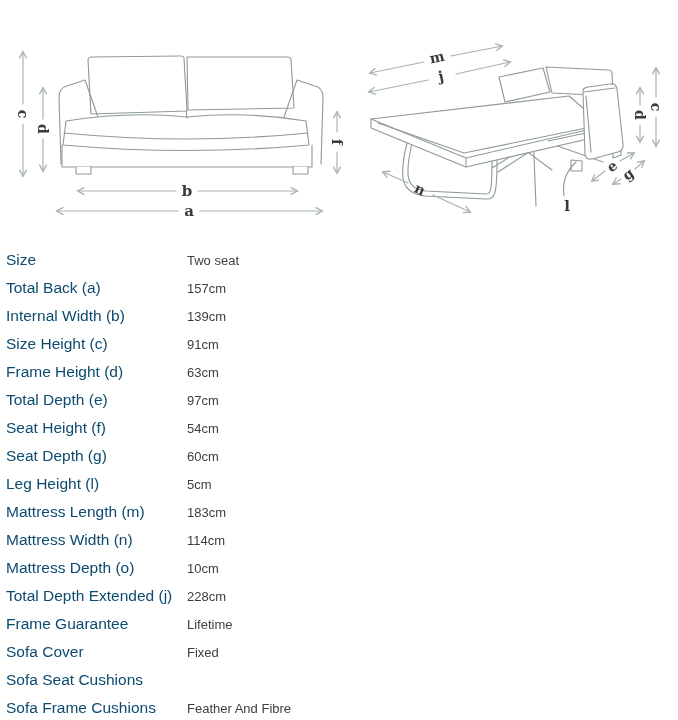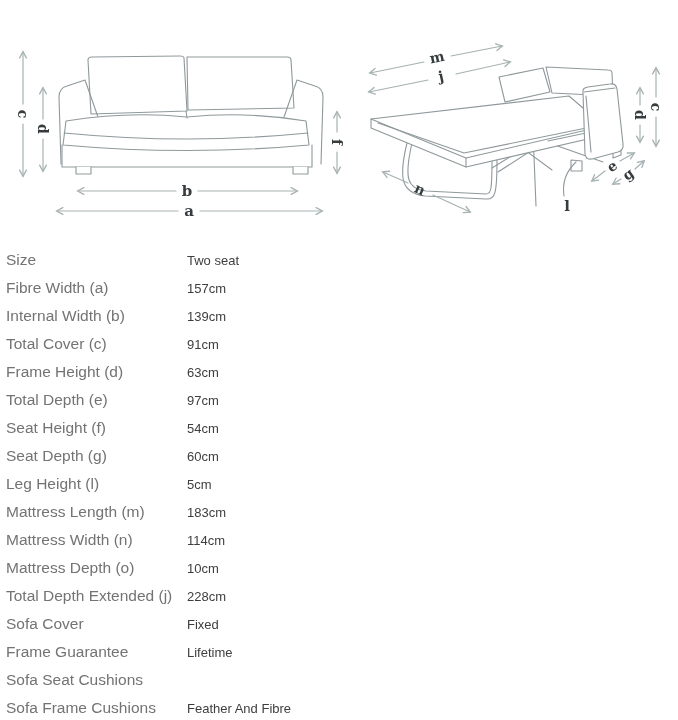--- a/index.html
+++ b/index.html
@@ -6,21 +6,21 @@
   .page{position:relative;width:678px;height:720px;background:#fff;overflow:hidden;
         font-family:"Liberation Sans",sans-serif;}
   .diagram{position:absolute;top:0;left:0;}
   .art{stroke:#8f999b;stroke-width:1.1;fill:none;stroke-linejoin:round;stroke-linecap:round;}
   .art .solid{fill:#ffffff;}
   .dim-line{stroke:#a7b2b2;stroke-width:1.2;fill:none;stroke-linecap:round;}
   .dim-letter{font-family:"DejaVu Serif",serif;font-weight:bold;font-size:14px;fill:#363b3d;}
   .dim-letter.big{font-size:15px;}
   .spec-table{position:absolute;top:246px;left:0;width:678px;}
   .spec-row{display:flex;align-items:center;height:28px;}
-  .spec-label{width:181px;padding-left:6px;font-size:15.5px;color:#737373;
+  .spec-label{width:181px;padding-left:6px;font-size:15.5px;color:#0c4a6e;
               white-space:nowrap;flex-shrink:0;}
   .spec-value{font-size:13px;color:#3e3e3e;white-space:nowrap;}
 </style>
 </head>
 <body>
 
 <div class="page">
 
   <svg class="diagram" width="678" height="246" viewBox="0 0 678 246">
     <defs>
@@ -120,29 +120,29 @@
     <text class="dim-letter" transform="translate(420,189) rotate(25)" text-anchor="middle" dominant-baseline="central">n</text>
     <text class="dim-letter big" x="567" y="206" text-anchor="middle" dominant-baseline="central">l</text>
   </svg>
 
   <div class="spec-table">
     <div class="spec-row">
       <div class="spec-label">Size</div>
       <div class="spec-value">Two seat</div>
     </div>
     <div class="spec-row">
-      <div class="spec-label">Fibre Width (a)</div>
+      <div class="spec-label">Total Back (a)</div>
       <div class="spec-value">157cm</div>
     </div>
     <div class="spec-row">
       <div class="spec-label">Internal Width (b)</div>
       <div class="spec-value">139cm</div>
     </div>
     <div class="spec-row">
-      <div class="spec-label">Total Cover (c)</div>
+      <div class="spec-label">Size Height (c)</div>
       <div class="spec-value">91cm</div>
     </div>
     <div class="spec-row">
       <div class="spec-label">Frame Height (d)</div>
       <div class="spec-value">63cm</div>
     </div>
     <div class="spec-row">
       <div class="spec-label">Total Depth (e)</div>
       <div class="spec-value">97cm</div>
     </div>
@@ -168,26 +168,26 @@
     </div>
     <div class="spec-row">
       <div class="spec-label">Mattress Depth (o)</div>
       <div class="spec-value">10cm</div>
     </div>
     <div class="spec-row">
       <div class="spec-label">Total Depth Extended (j)</div>
       <div class="spec-value">228cm</div>
     </div>
     <div class="spec-row">
+      <div class="spec-label">Frame Guarantee</div>
+      <div class="spec-value">Lifetime</div>
+    </div>
+    <div class="spec-row">
       <div class="spec-label">Sofa Cover</div>
       <div class="spec-value">Fixed</div>
-    </div>
-    <div class="spec-row">
-      <div class="spec-label">Frame Guarantee</div>
-      <div class="spec-value">Lifetime</div>
     </div>
     <div class="spec-row">
       <div class="spec-label">Sofa Seat Cushions</div>
     </div>
     <div class="spec-row">
       <div class="spec-label">Sofa Frame Cushions</div>
       <div class="spec-value">Feather And Fibre</div>
     </div>
   </div>
 

